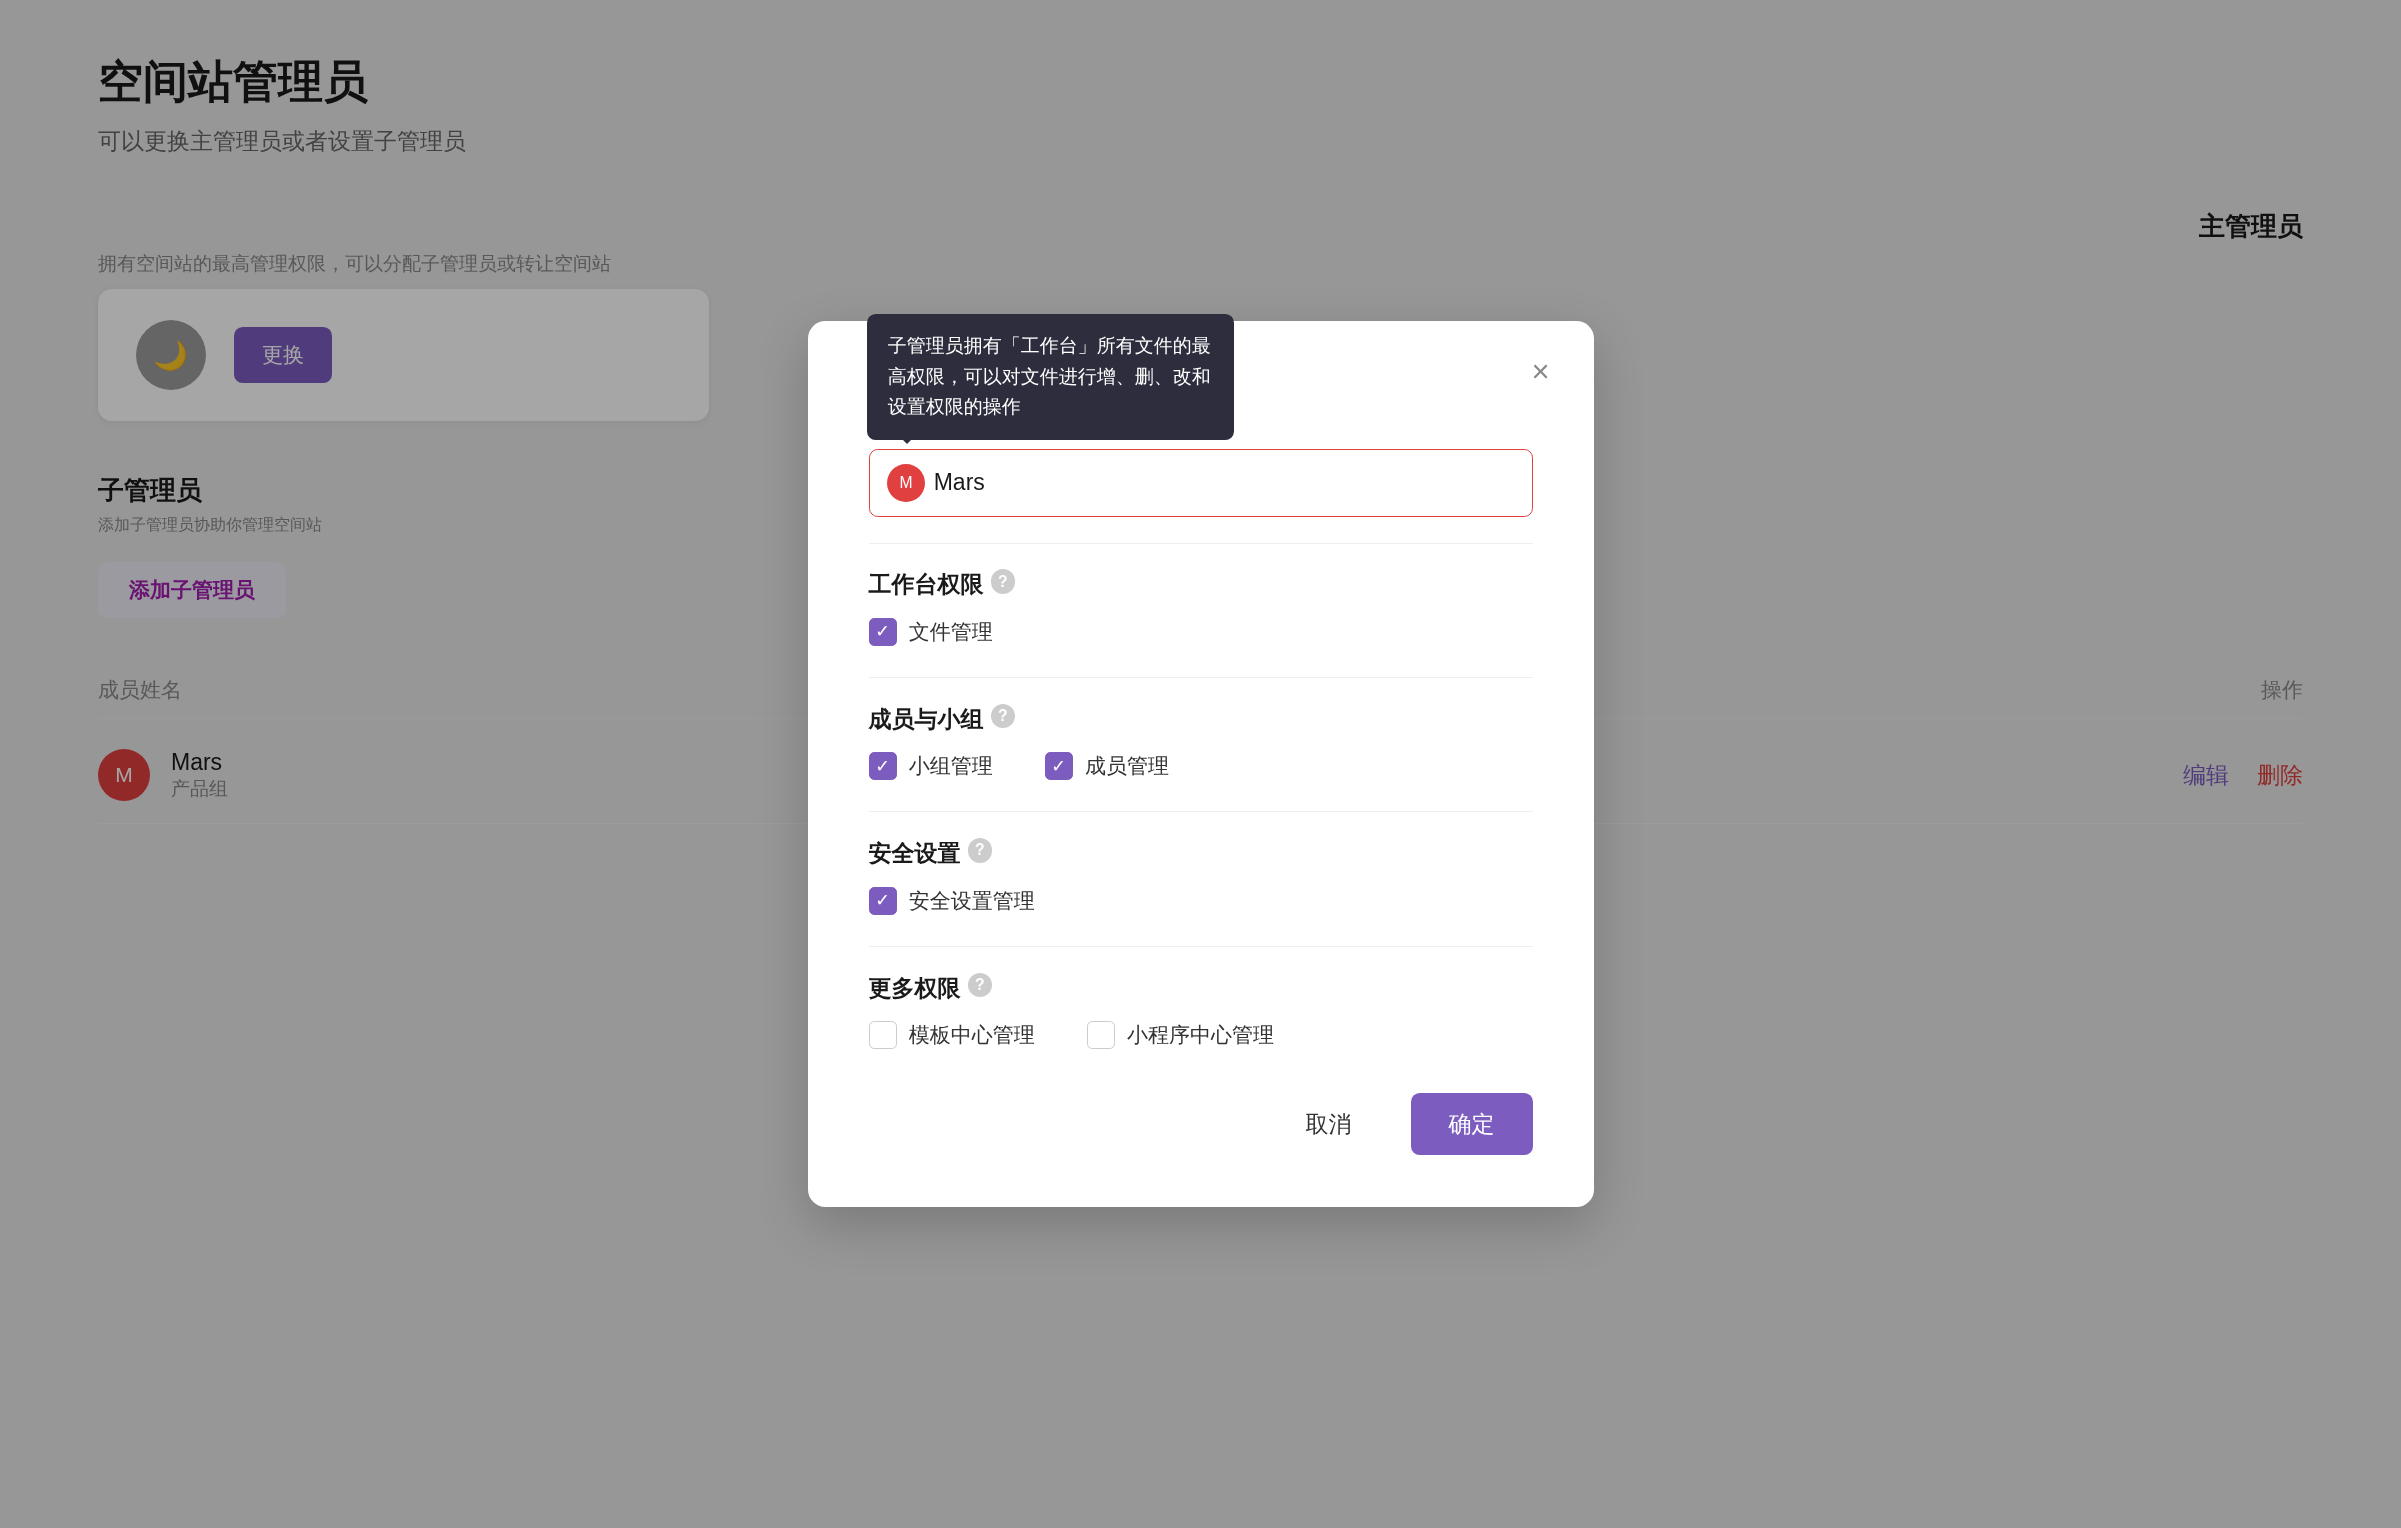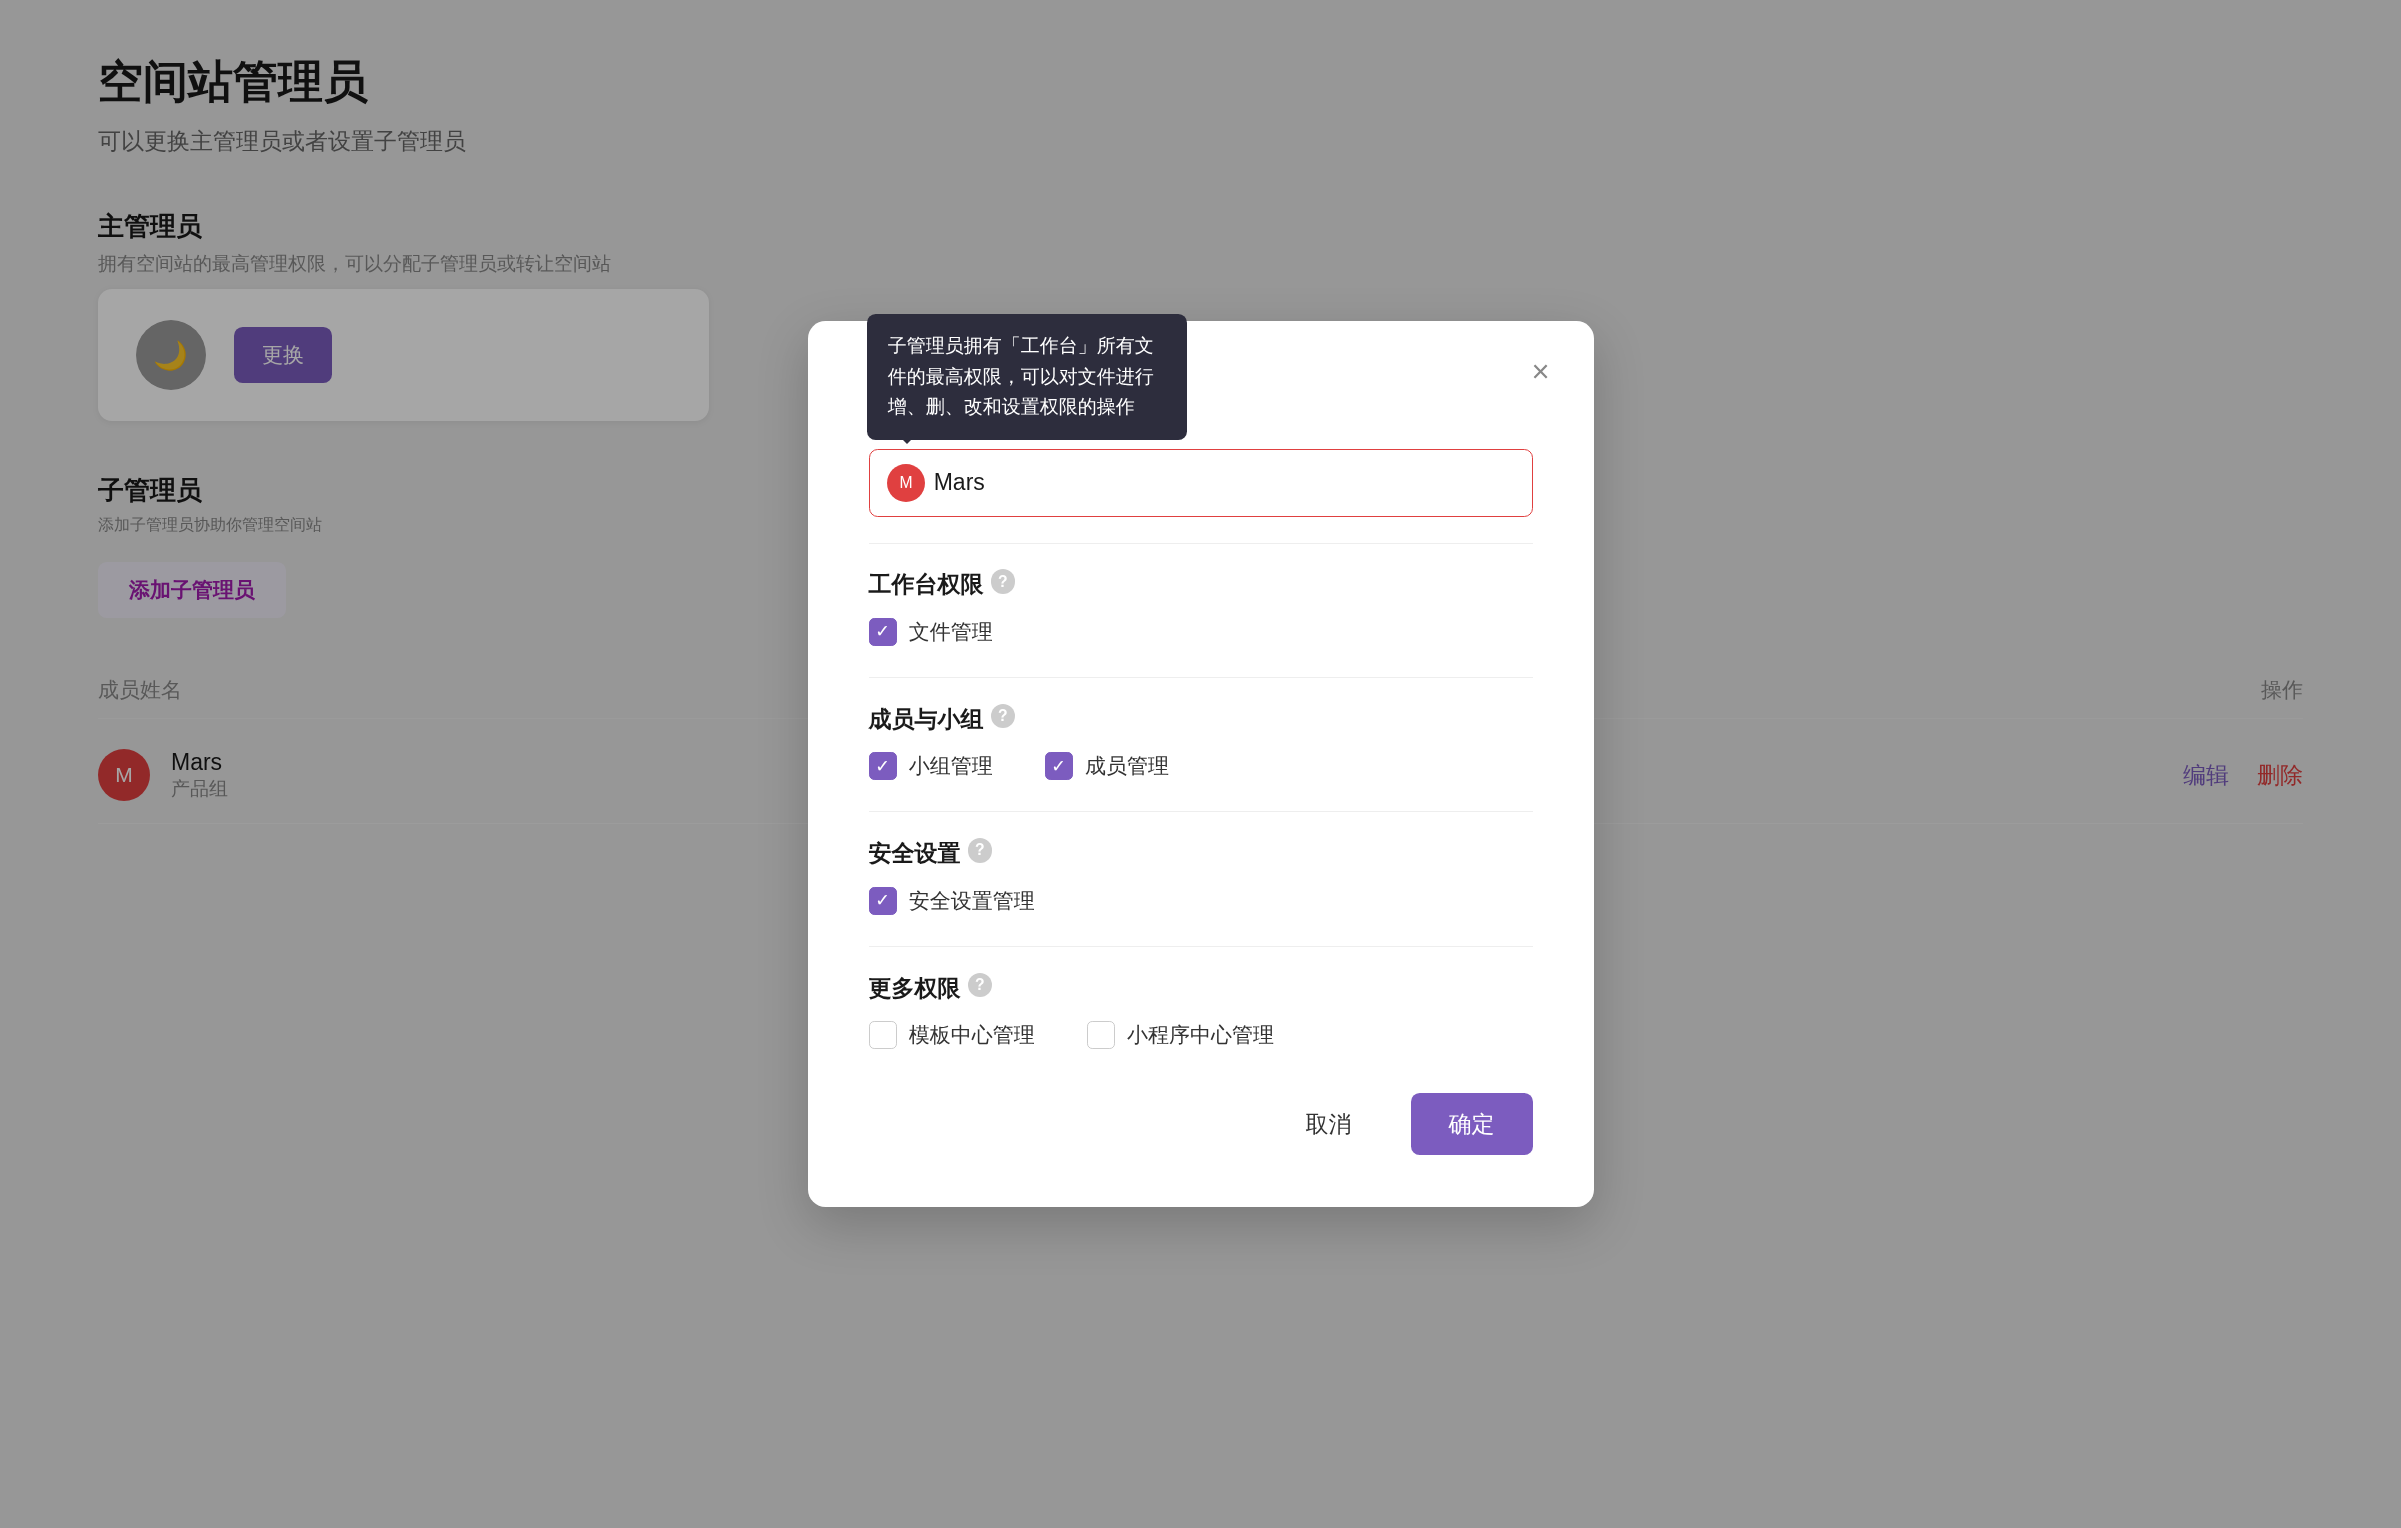--- a/index.html
+++ b/index.html
@@ -36,20 +36,21 @@
       font-size: 23px;
       color: #666;
       margin-bottom: 52px;
     }
 
     .section-title {
       font-size: 26px;
       font-weight: 600;
       color: #1a1a1a;
       margin-bottom: 7px;
+      text-align: right;
     }
 
     .section-desc {
       font-size: 19px;
       color: #888;
       margin-bottom: 12px;
     }
 
     .admin-card {
       background: white;
@@ -278,21 +279,21 @@
     .tooltip-popup {
       position: absolute;
       bottom: calc(100% + 8.7px);
       left: -1.7px;
       background: #2d2d3d;
       color: white;
       border-radius: 8.7px;
       padding: 17.5px 21px;
       font-size: 19px;
       line-height: 1.6;
-      width: 320px;
+      width: 367px;
       z-index: 10;
     }
 
     .tooltip-popup::after {
       content: '';
       position: absolute;
       bottom: -8.7px;
       left: 35px;
       border: 5.2px solid transparent;
       border-top-color: #2d2d3d;

